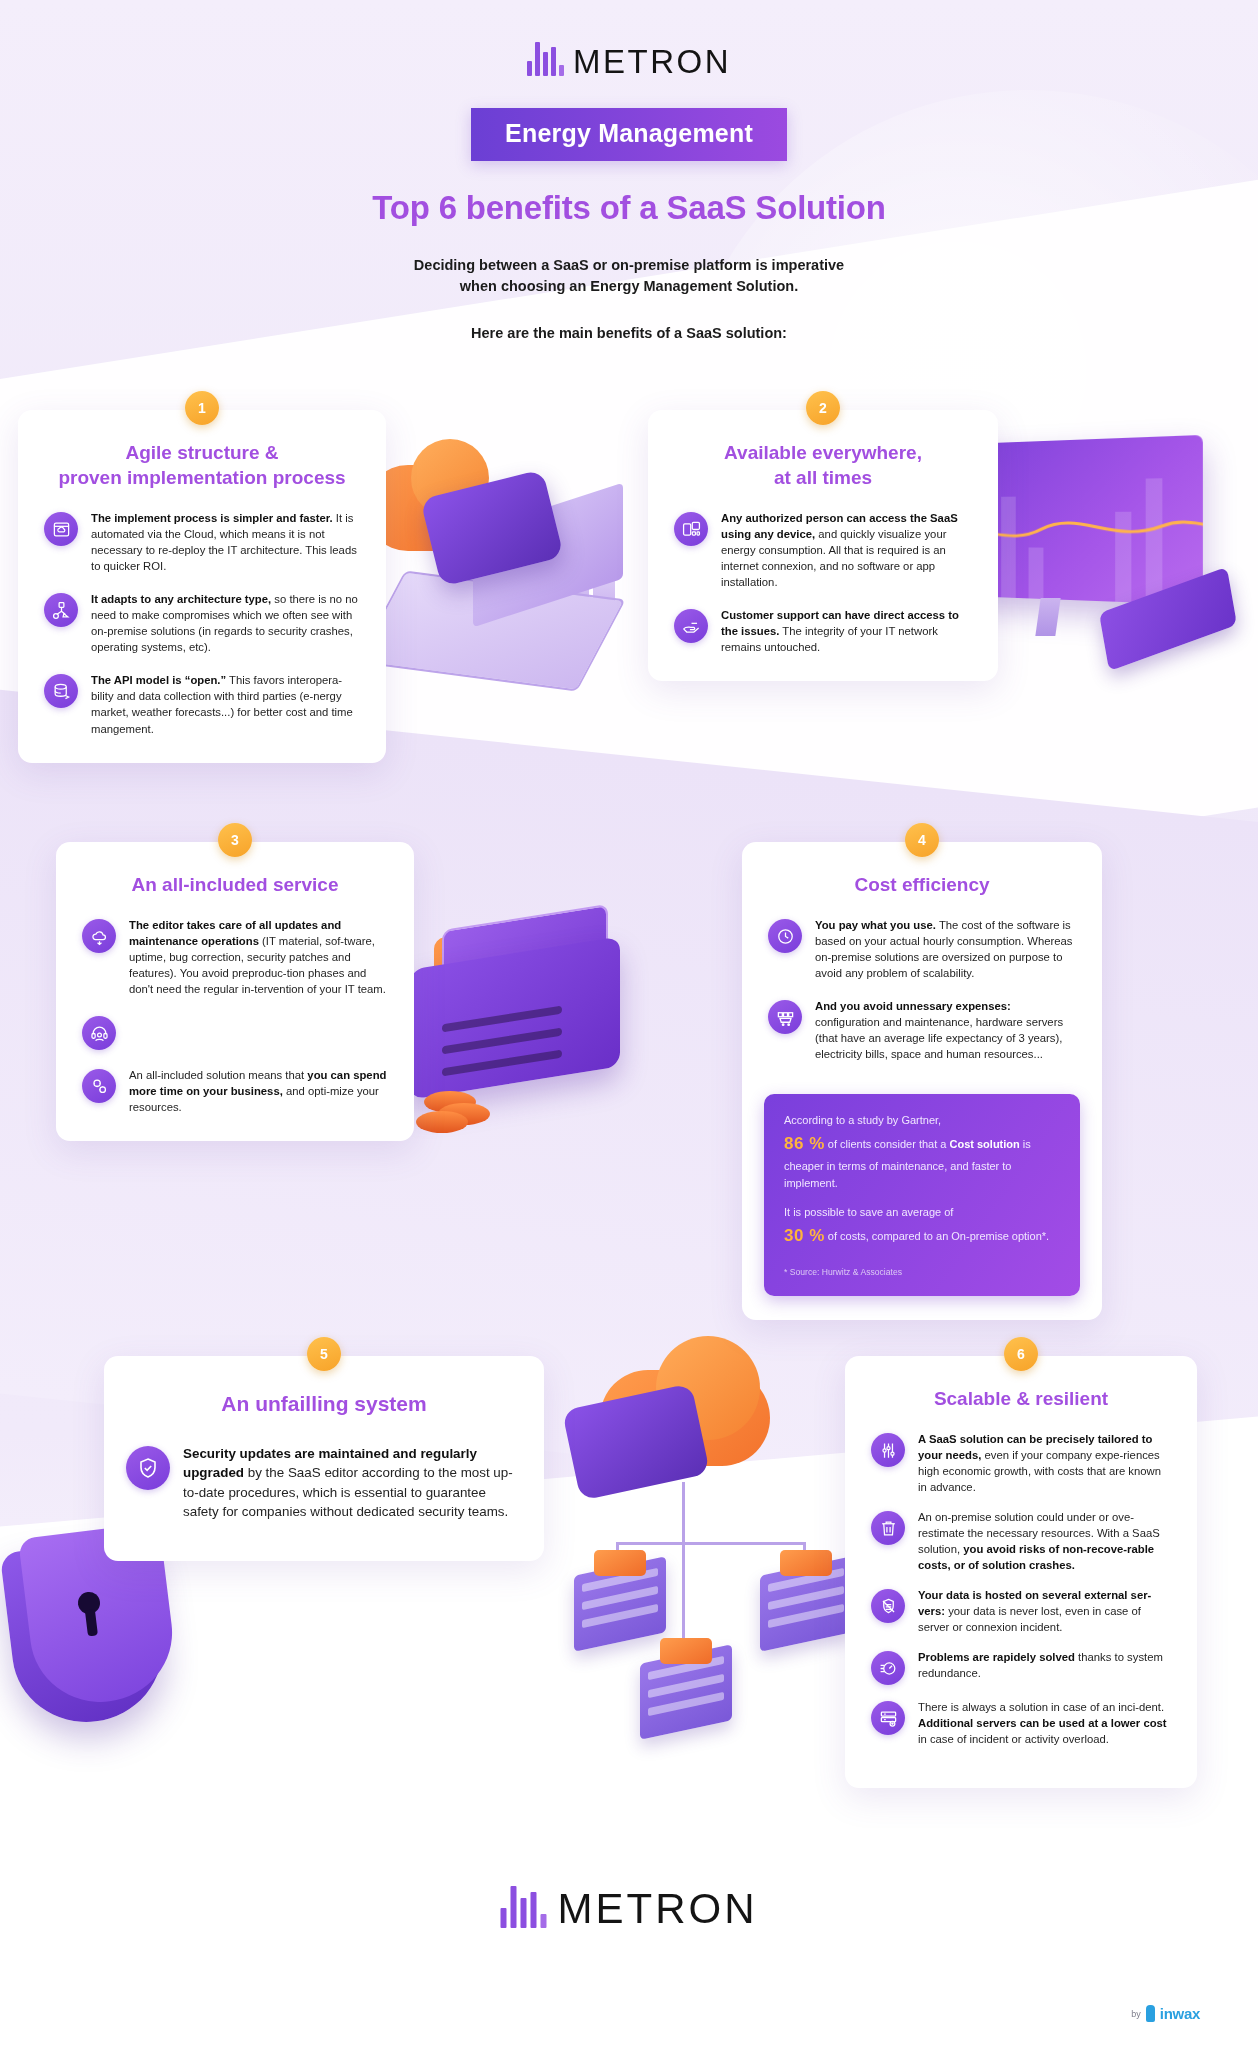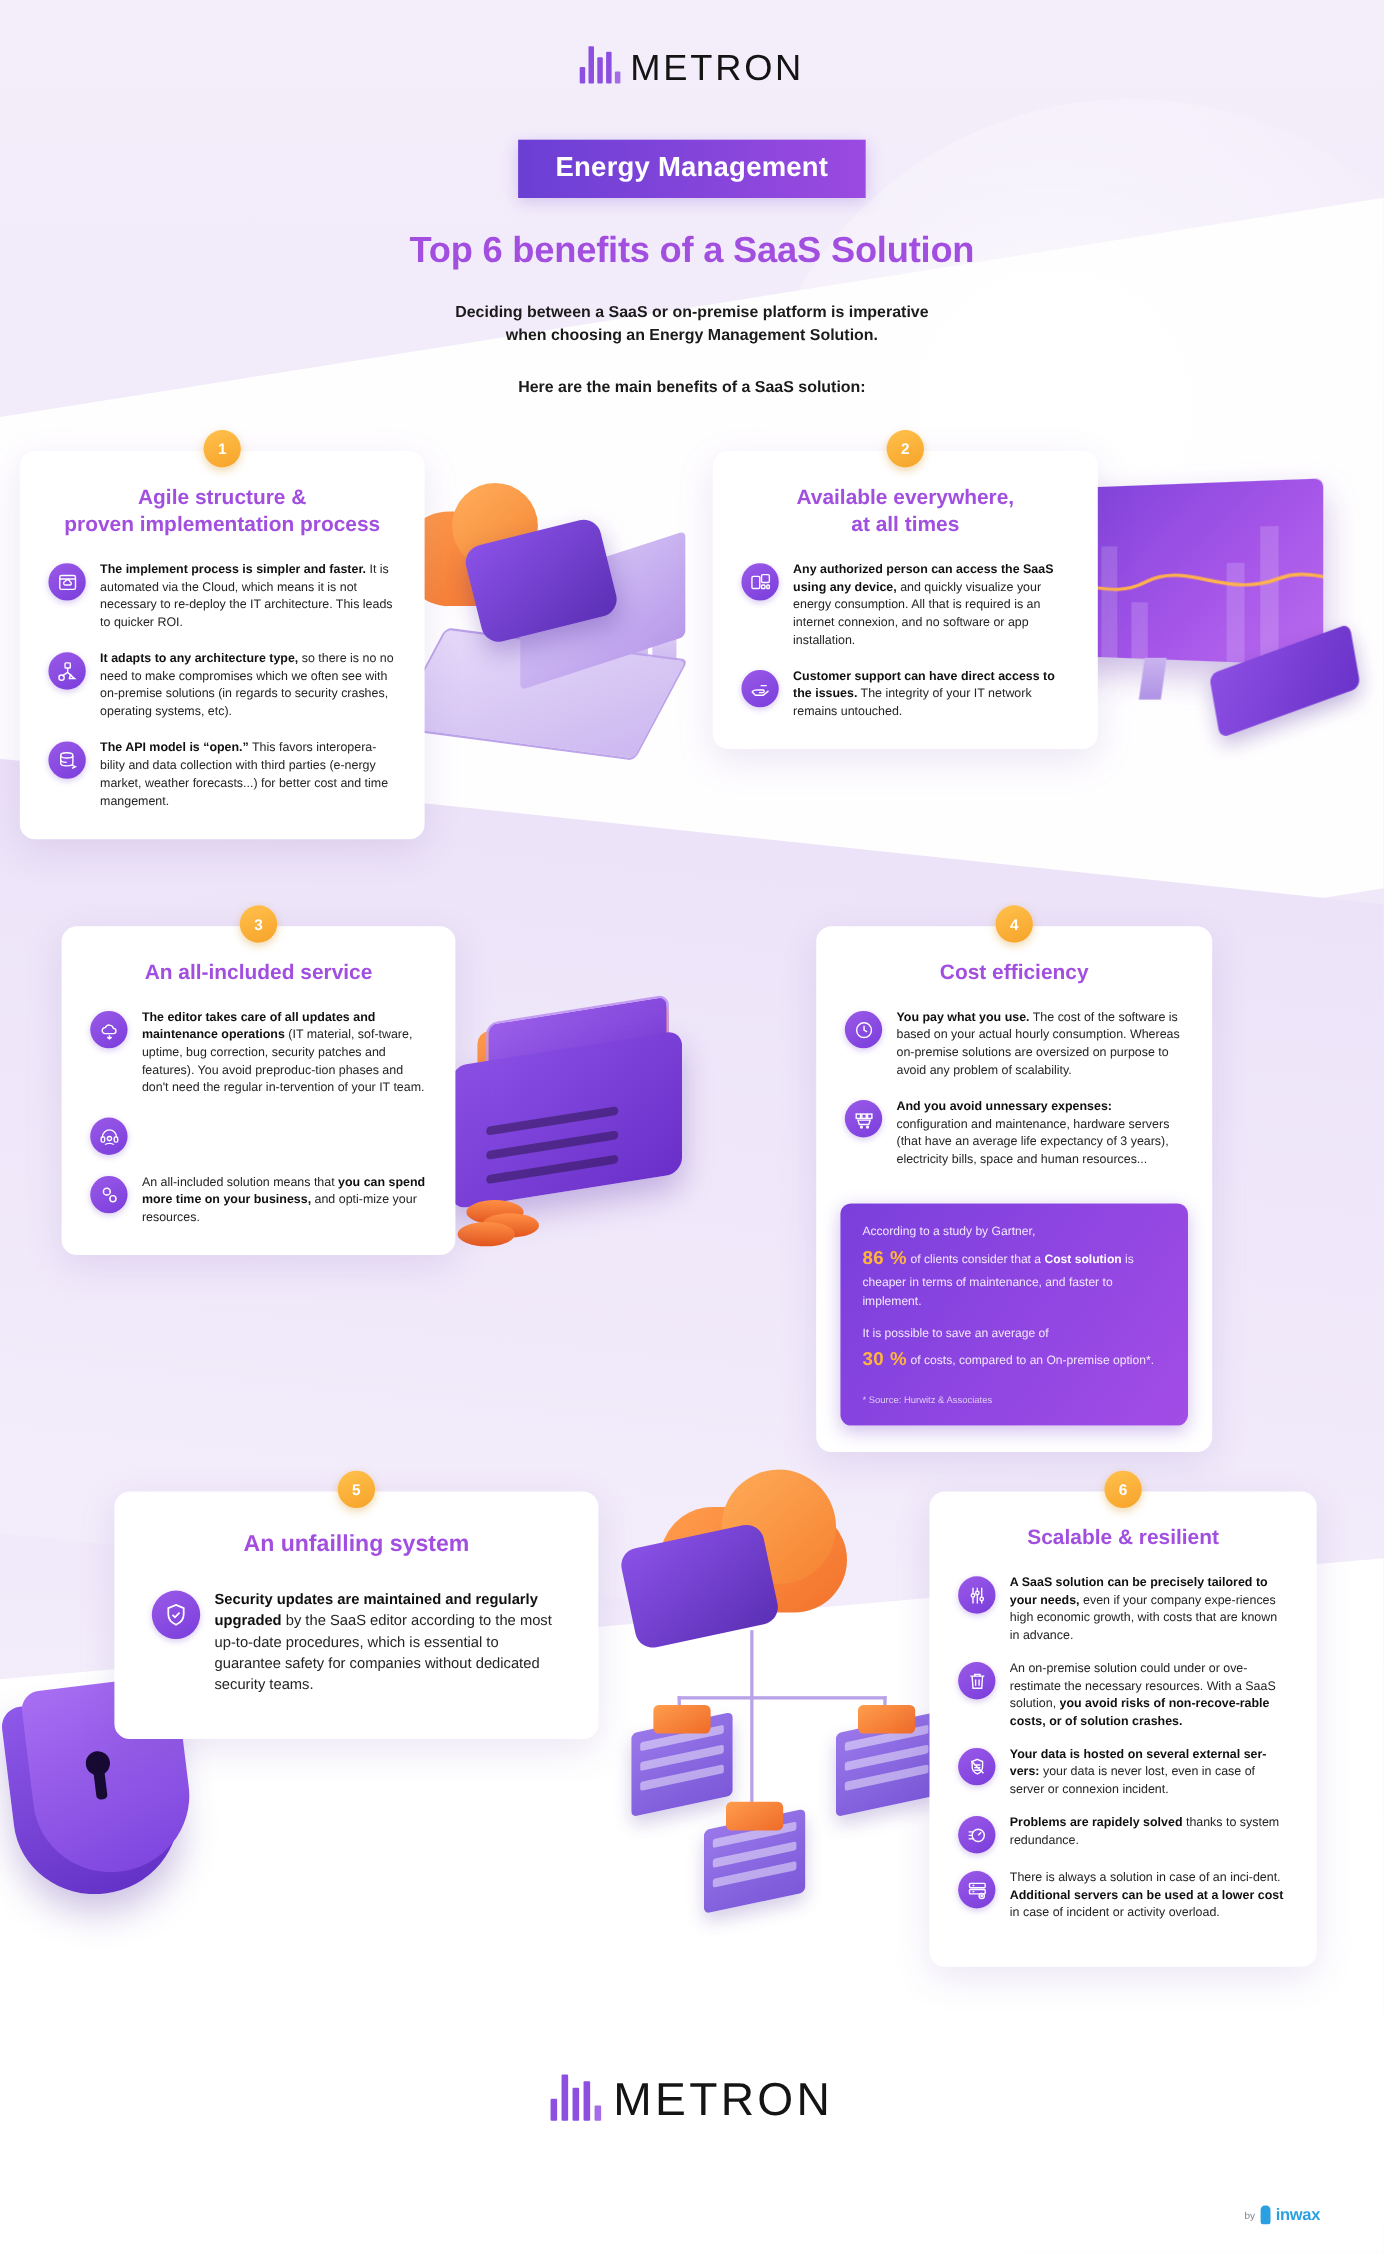--- a/index.html
+++ b/index.html
@@ -64,21 +64,21 @@
   .logo-bars i:nth-child(4) { height: 29px; }
   .logo-bars i:nth-child(5) { height: 11px; background:#a46ce8; }
   .logo-text {
     font-size: 33px; letter-spacing: 2.5px; color: #141414;
     font-weight: 400; line-height: 1; position: relative; top: 2px;
     font-family: "Liberation Sans", sans-serif;
   }
 
   .badge {
     display: inline-block;
-    margin-top: 46px;
+    margin-top: 28px;
     padding: 11px 34px 13px;
     background: linear-gradient(90deg, #6b3fd4 0%, #9b4ae0 100%);
     color: #fff;
     font-size: 25px;
     font-weight: bold;
     letter-spacing: .2px;
     box-shadow: 0 4px 14px rgba(110,60,200,.25);
   }
 
   .main-title {
@@ -150,21 +150,21 @@
   .bullet-text b { color: #101010; }
 
   
   #card1 { left: 18px;  top: 410px;  width: 368px; }
   #card2 { left: 648px; top: 410px;  width: 350px; }
   #card3 { left: 56px;  top: 842px;  width: 358px; }
   #card4 { left: 742px; top: 842px;  width: 360px; }
   #card5 { left: 104px; top: 1356px; width: 440px; }
   #card6 { left: 845px; top: 1356px; width: 352px; }
 
-  #card5 .bullets { padding: 26px 34px 40px; }
+  #card5 .bullets { padding: 26px 22px 40px; }
   #card5 .bullet-text { font-size: 13.4px; line-height: 1.45; }
   #card5 .bullet-icon { width: 44px; height: 44px; }
   #card5 .bullet-icon svg { width: 24px; height: 24px; }
   #card5 .card-title { font-size: 21px; padding-top: 34px; }
 
   #card6 .bullet { margin-bottom: 14px; }
 
   
   .stat-box {
     margin: 6px 22px 24px;

